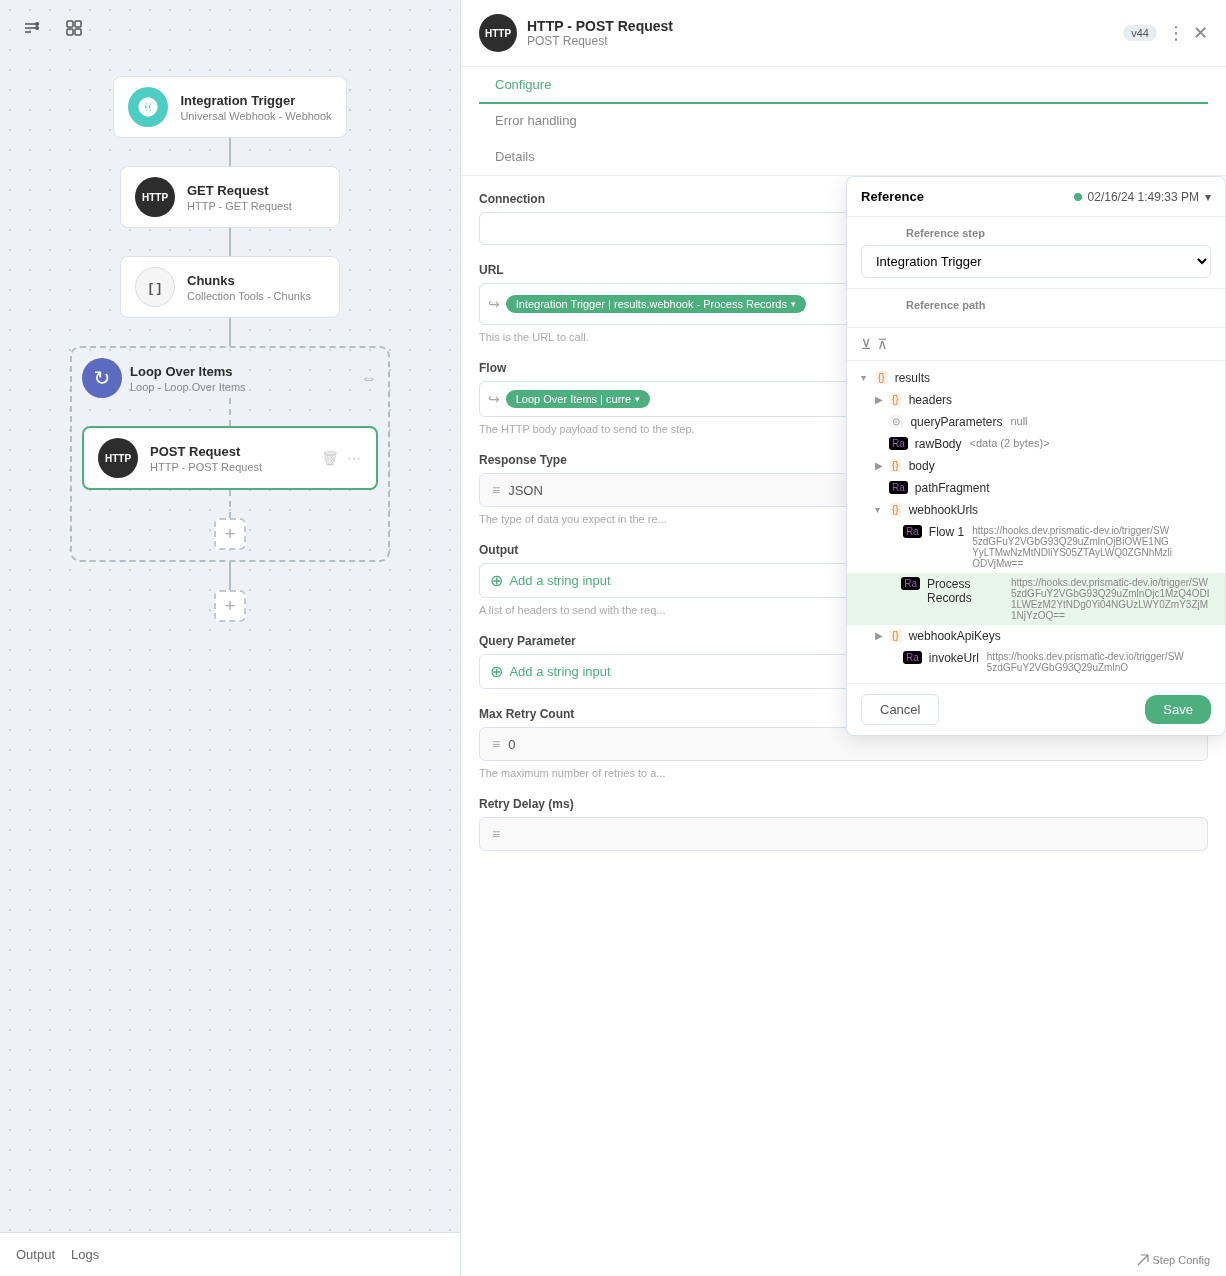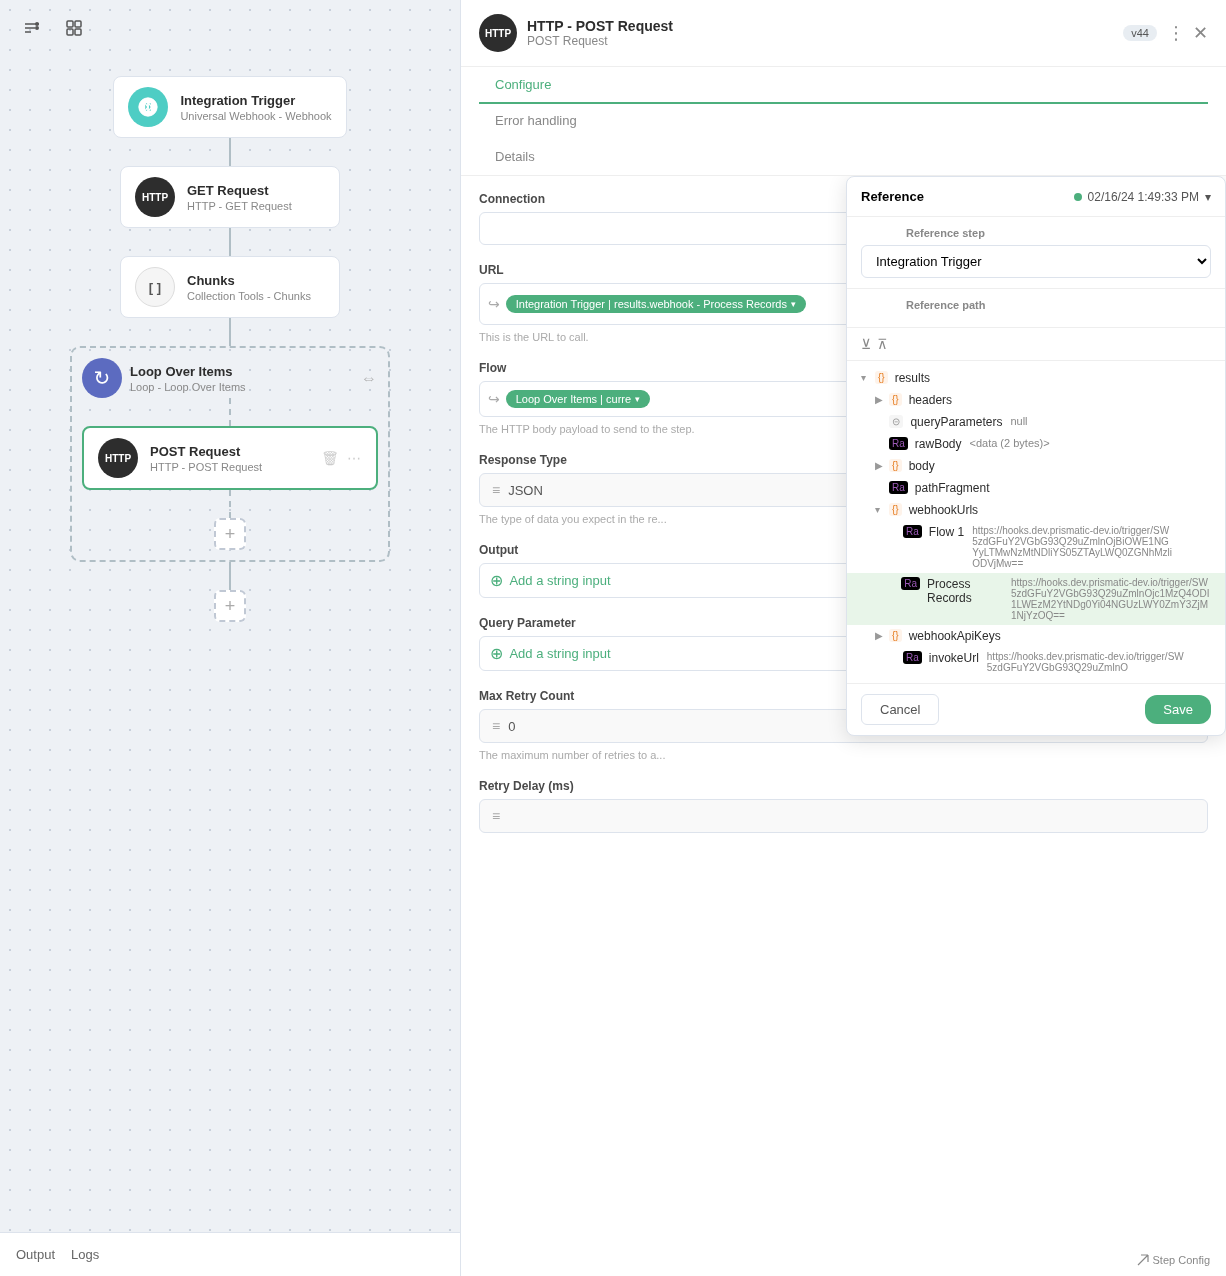--- a/index.html
+++ b/index.html
@@ -560,20 +560,21 @@
       </div>
       <div class="field-hint">The type of data you expect in the re...</div>
     </div>
 
     <div class="field-section">
       <div class="field-label">Output</div>
       <div class="add-input-row">
         <span style="font-size:16px;">⊕</span>
         <span>Add a string input</span>
       </div>
+      <div class="field-hint">A list of headers to send with the req...</div>
     </div>
 
     <div class="field-section">
       <div class="field-label">Query Parameter</div>
       <div class="add-input-row">
         <span style="font-size:16px;">⊕</span>
         <span>Add a string input</span>
       </div>
     </div>
 

